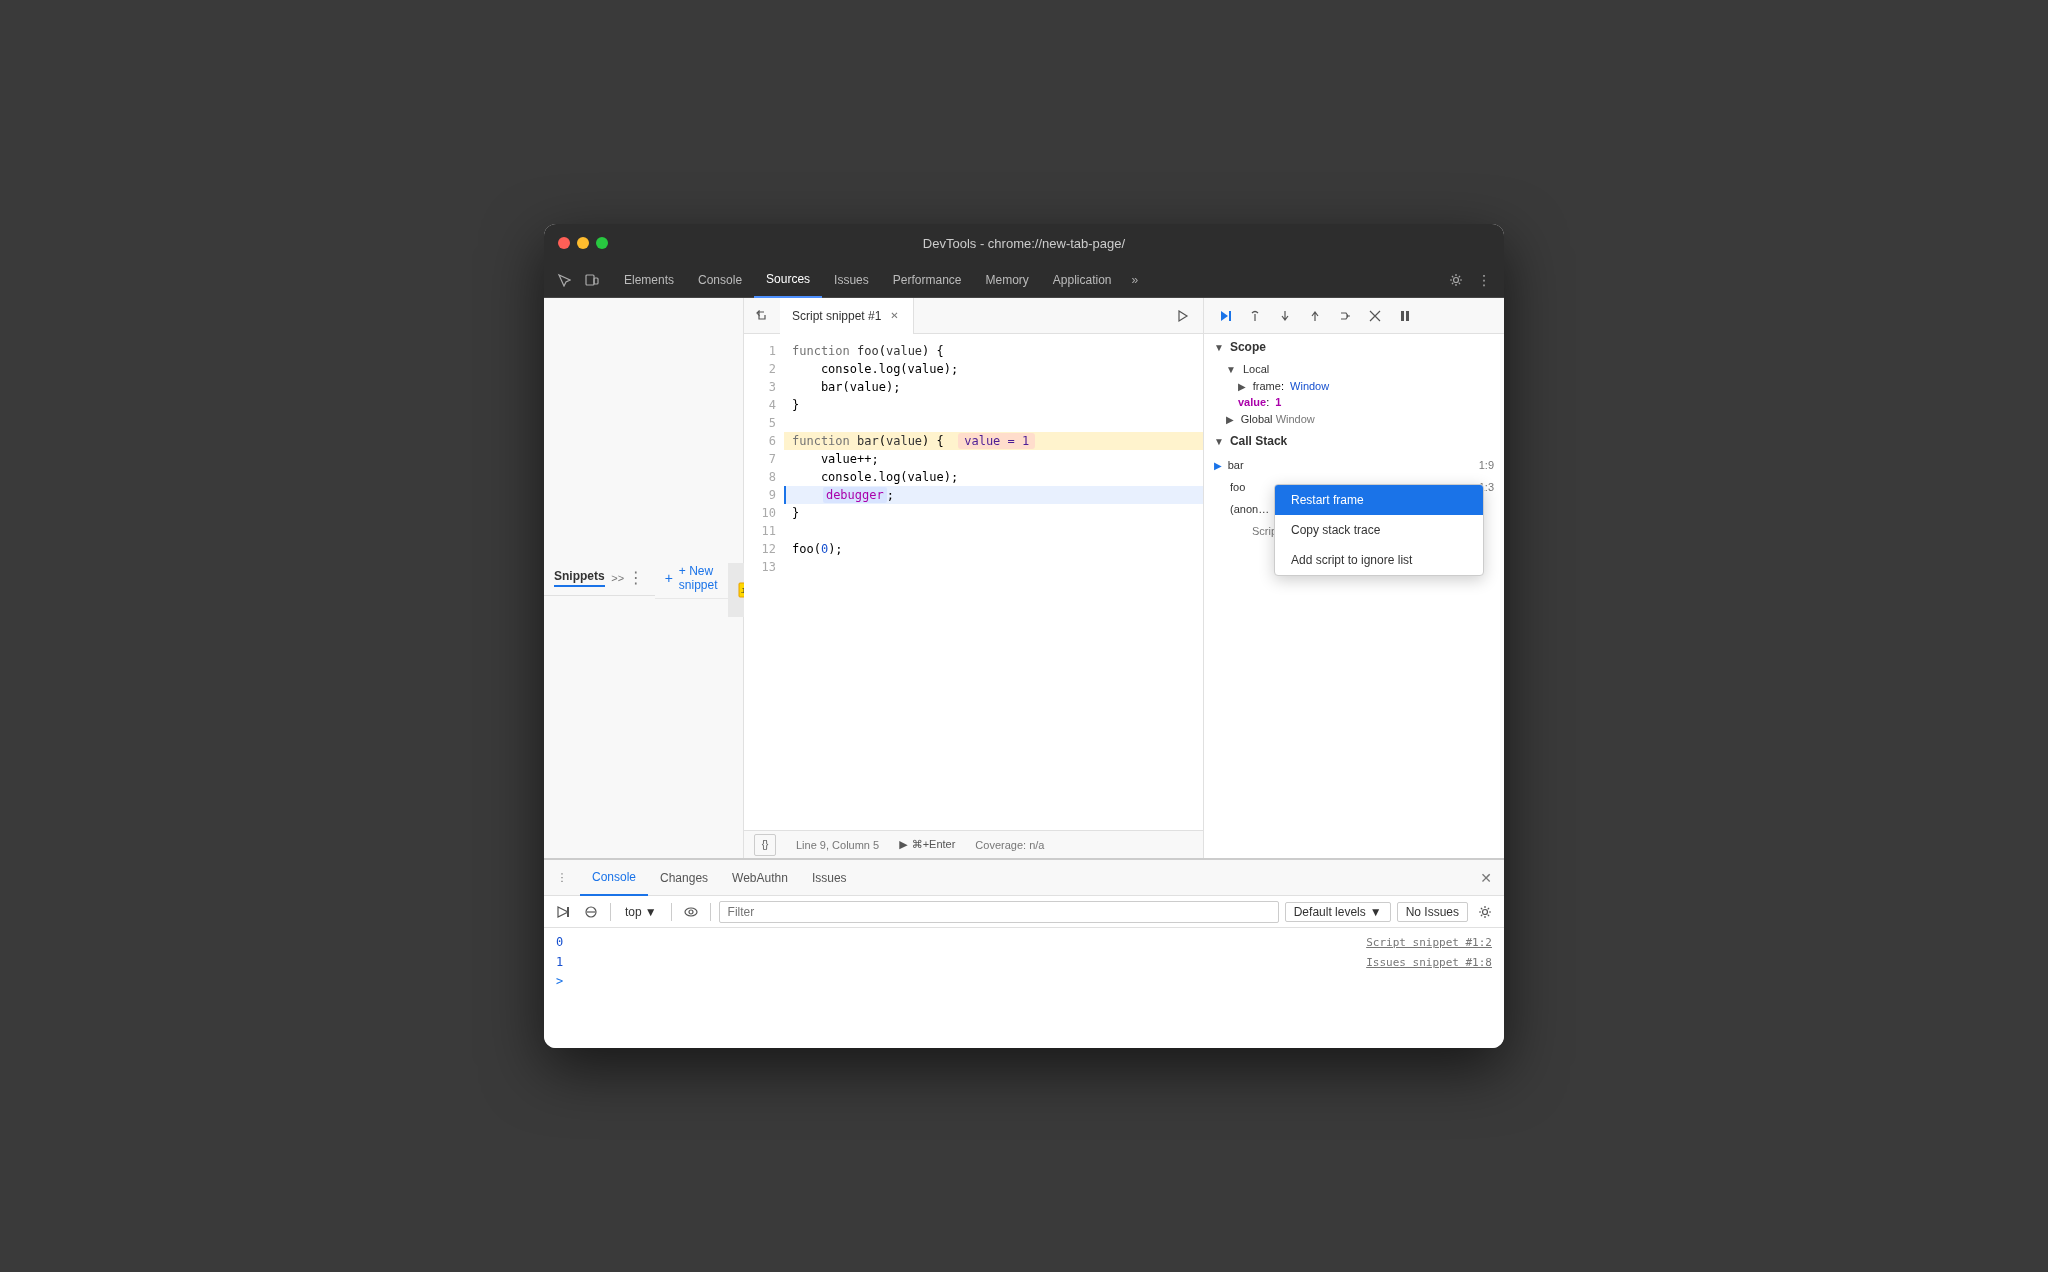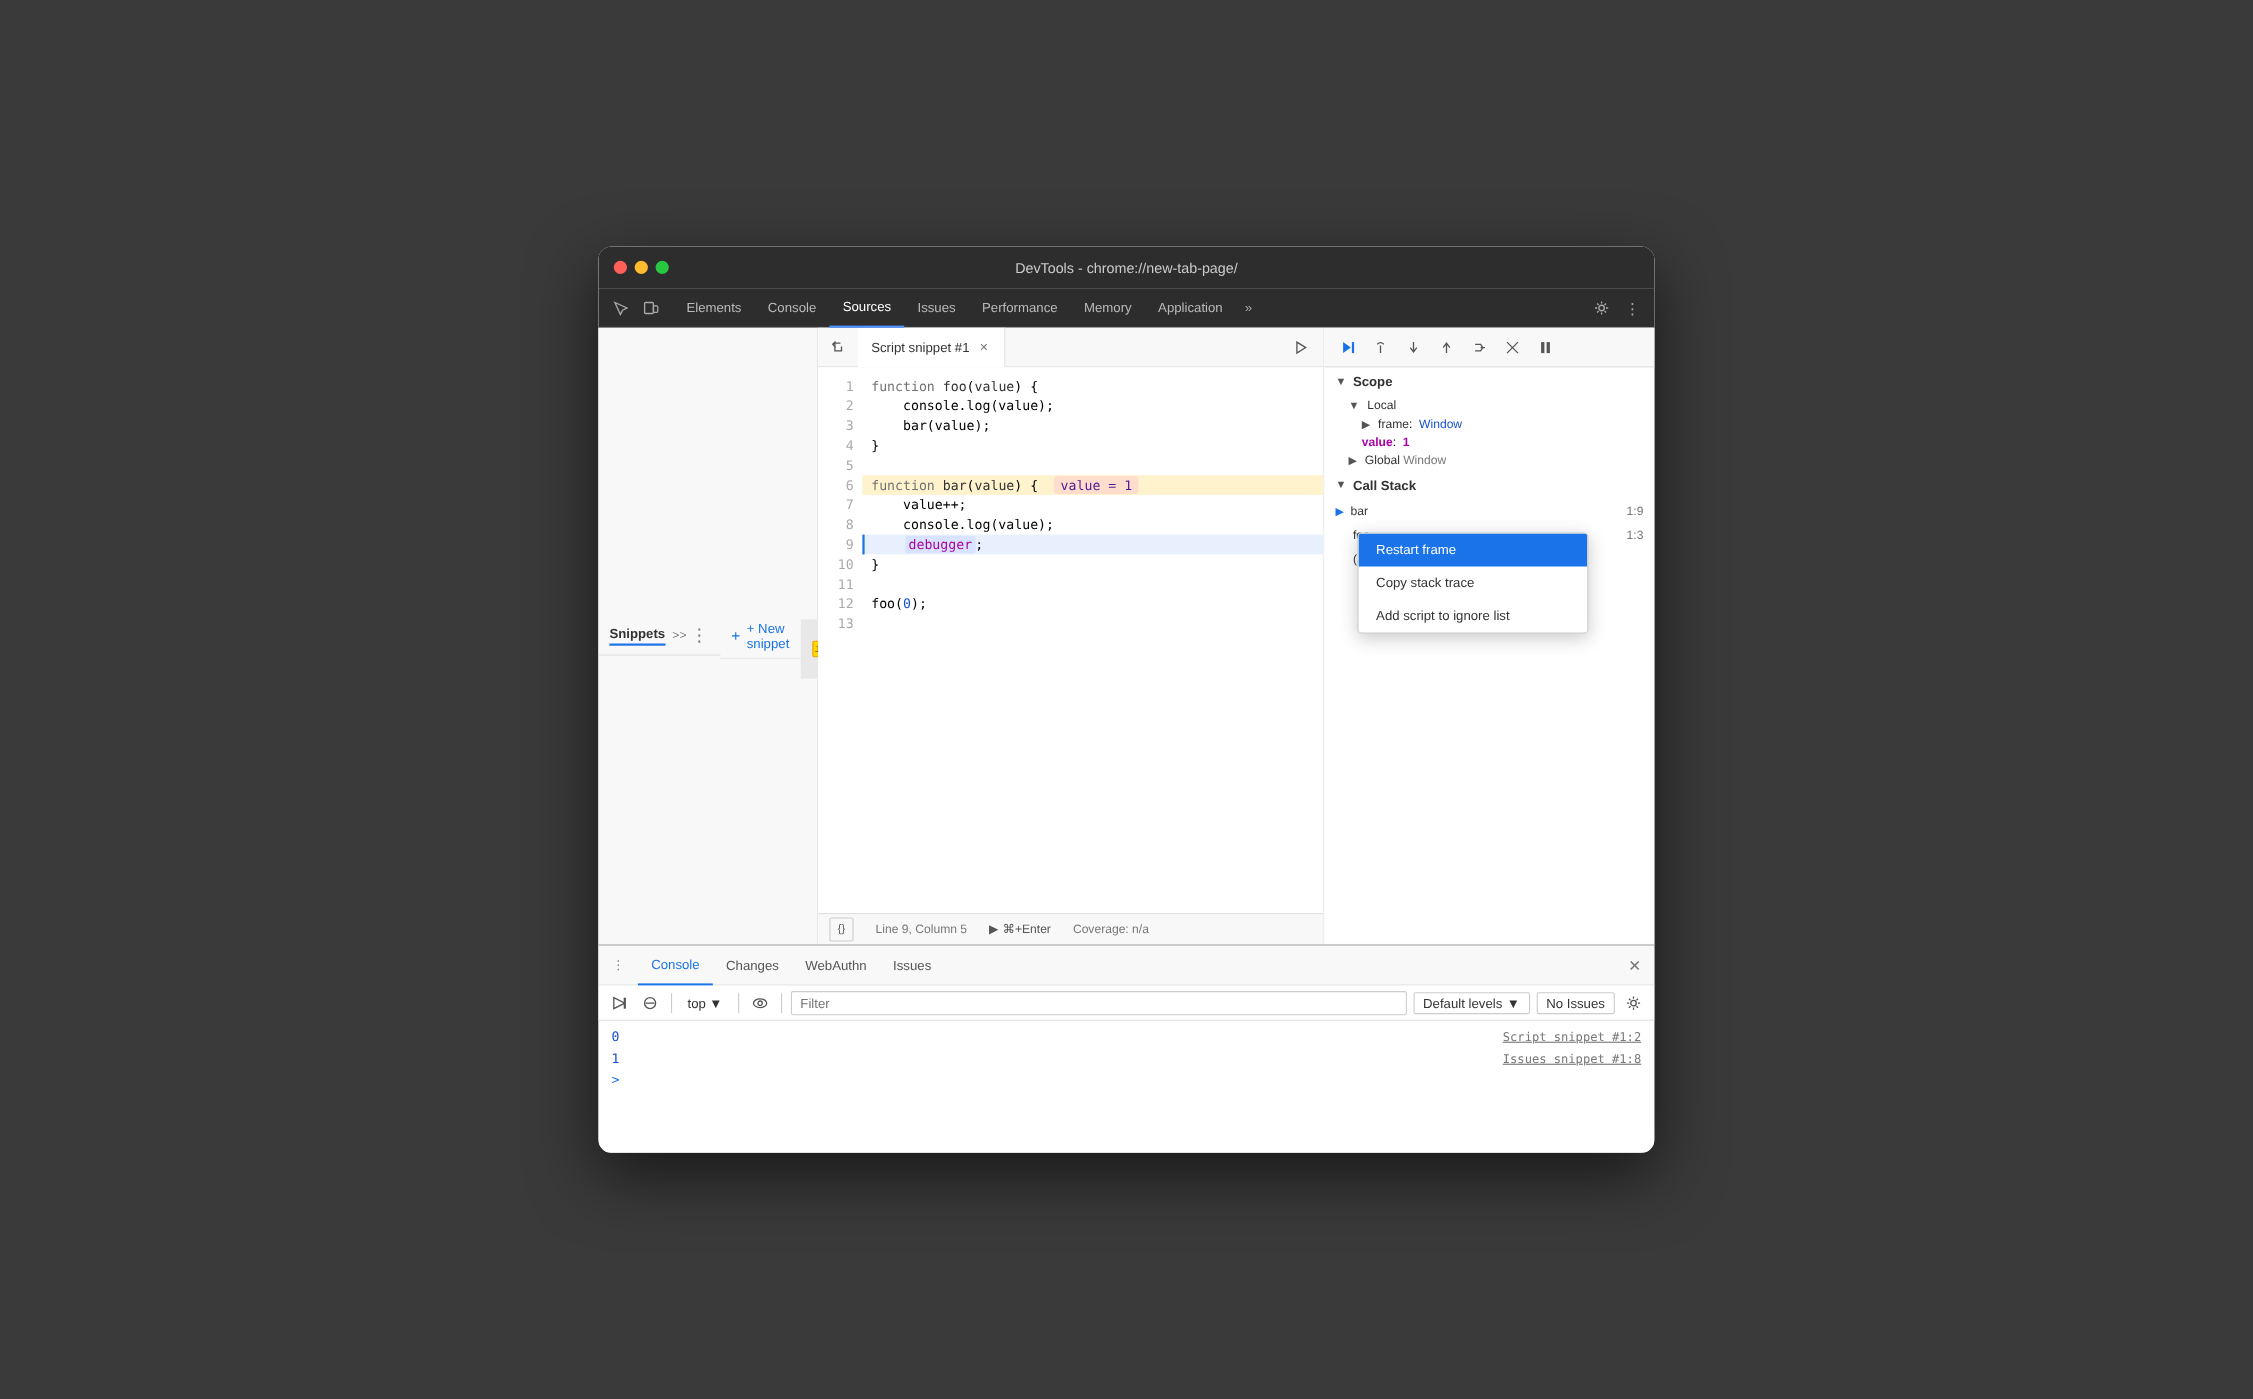--- a/index.html
+++ b/index.html
@@ -398,20 +398,21 @@
     
     .context-menu {
       position: absolute;
       background: #fff;
       border: 1px solid #ccc;
       border-radius: 4px;
       box-shadow: 0 4px 16px rgba(0,0,0,0.2);
       z-index: 100;
       min-width: 210px;
       overflow: hidden;
+      margin-left: 40px;
     }
     .context-menu-item {
       padding: 8px 16px;
       font-size: 12px;
       cursor: pointer;
       color: #333;
     }
     .context-menu-item.active {
       background: #1a73e8;
       color: #fff;

